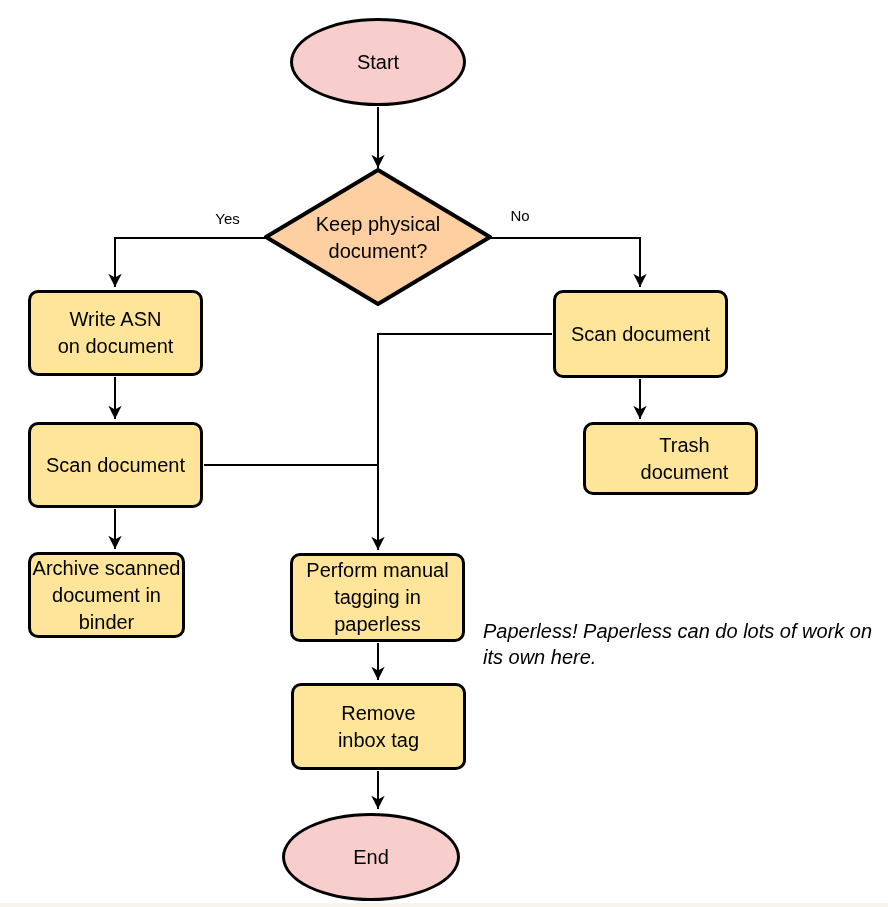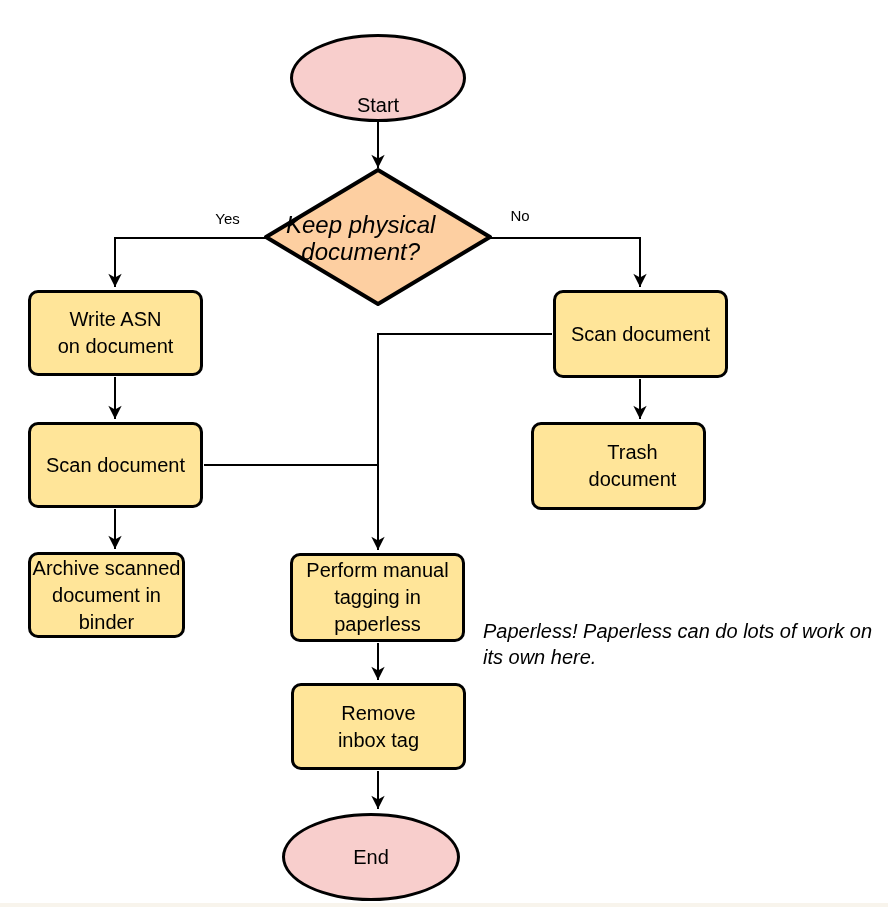--- a/index.html
+++ b/index.html
@@ -40,26 +40,25 @@
   }
   .terminal {
     background: #f8cecc;
     border: 3px solid #000000;
     border-radius: 50%;
   }
   .decision-label {
     position: absolute;
     display: flex;
     align-items: center;
-    justify-content: flex-start;
+    justify-content: center;
     text-align: center;
-    font-size: 24px;
+    font-size: 20px;
     line-height: 27px;
     white-space: pre-line;
-    font-style: italic;
   }
   .edge-label {
     position: absolute;
     font-size: 15px;
     text-align: center;
   }
   .annotation {
     position: absolute;
     font-style: italic;
     font-size: 20px;
@@ -69,26 +68,26 @@
   .bottom-strip {
     position: absolute;
     left: 0;
     top: 903px;
     width: 888px;
     height: 4px;
     background: #f8f4ec;
   }
 
   
-  #node-start      { left: 290px; top: 34px;  width: 176px; height: 88px; align-items: flex-end; }
+  #node-start      { left: 290px; top: 18px;  width: 176px; height: 88px; }
   #node-write-asn  { left: 28px;  top: 290px; width: 175px; height: 86px; }
   #node-scan-left  { left: 28px;  top: 422px; width: 175px; height: 86px; }
   #node-archive    { left: 28px;  top: 552px; width: 157px; height: 86px; }
   #node-scan-right { left: 553px; top: 290px; width: 175px; height: 88px; }
-  #node-trash      { left: 531px; top: 422px; width: 175px; height: 88px; padding-left: 28px; }
+  #node-trash      { left: 583px; top: 422px; width: 175px; height: 73px; padding-left: 28px; }
   #node-perform    { left: 290px; top: 553px; width: 175px; height: 89px; }
   #node-remove     { left: 291px; top: 683px; width: 175px; height: 87px; }
   #node-end        { left: 282px; top: 813px; width: 178px; height: 88px; }
   #decision-text   { left: 286px; top: 200px; width: 184px; height: 75px; }
   #label-yes       { left: 205px; top: 210px; width: 45px; }
   #label-no        { left: 500px; top: 207px; width: 40px; }
   #note-optional   { left: 483px; top: 592px; width: 400px; }
 </style>
 </head>
 <body>

